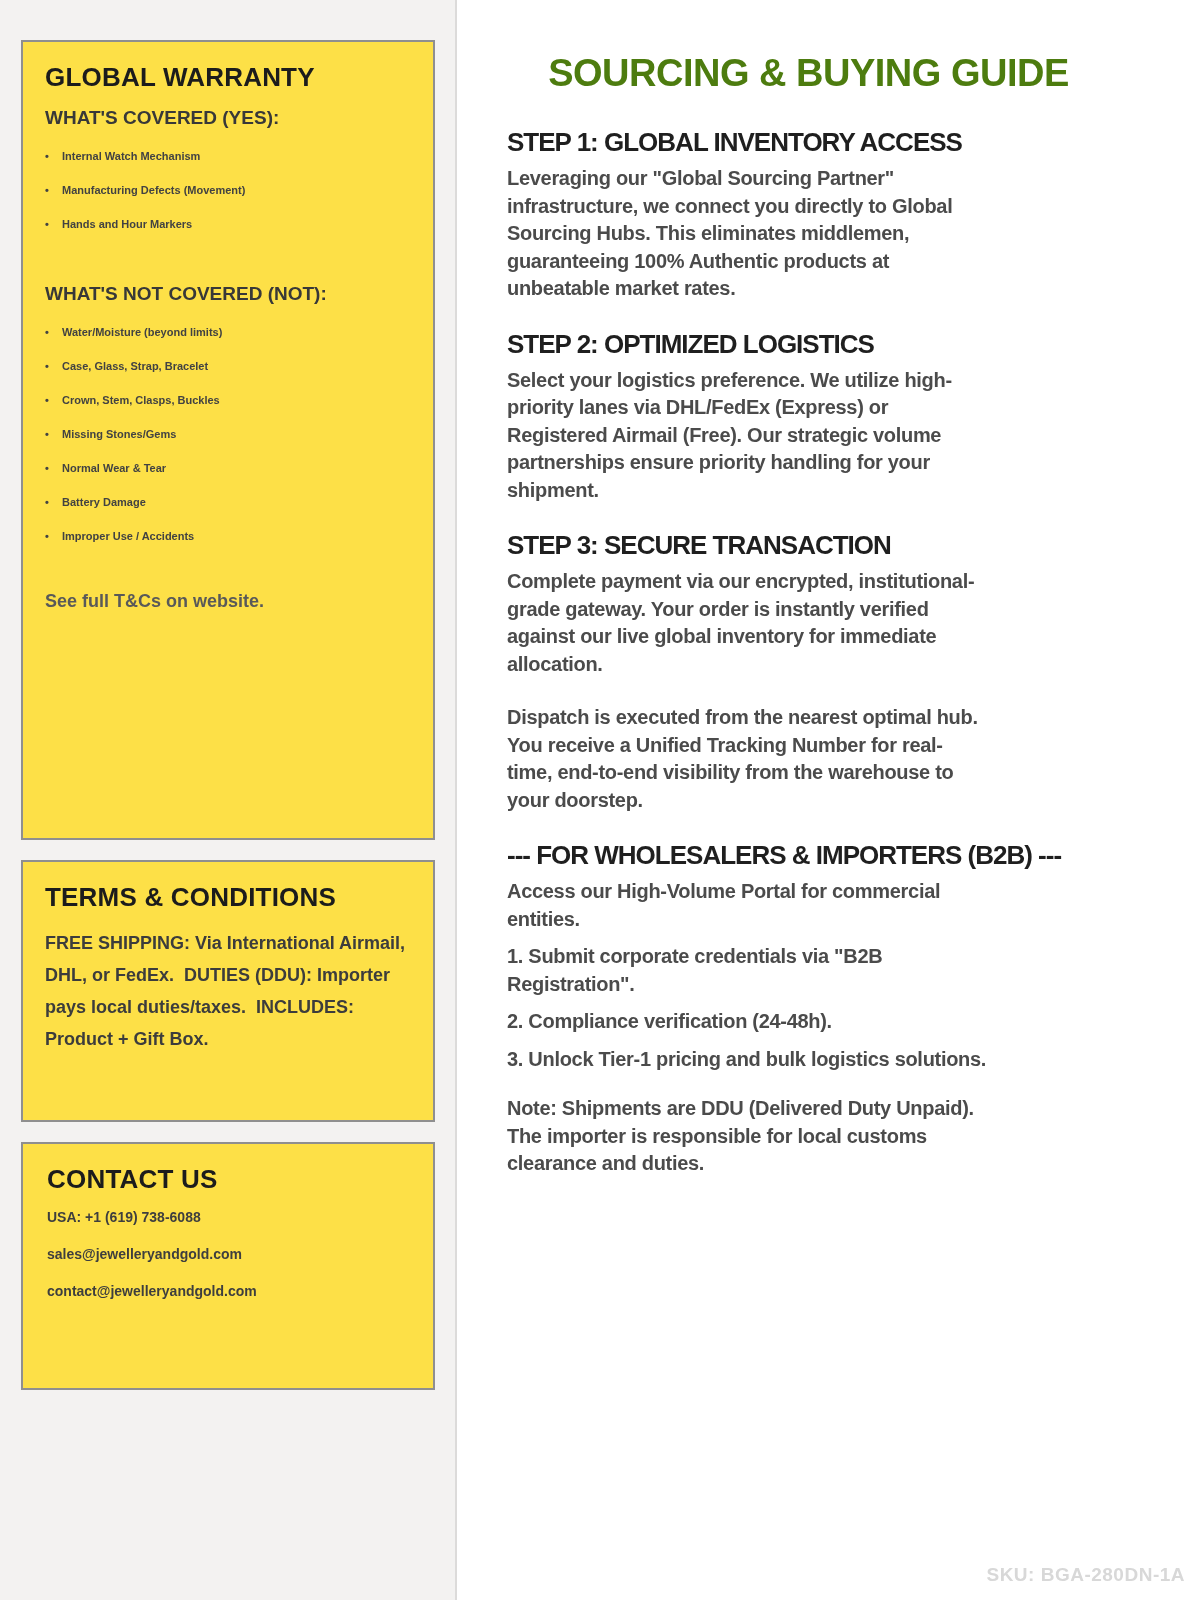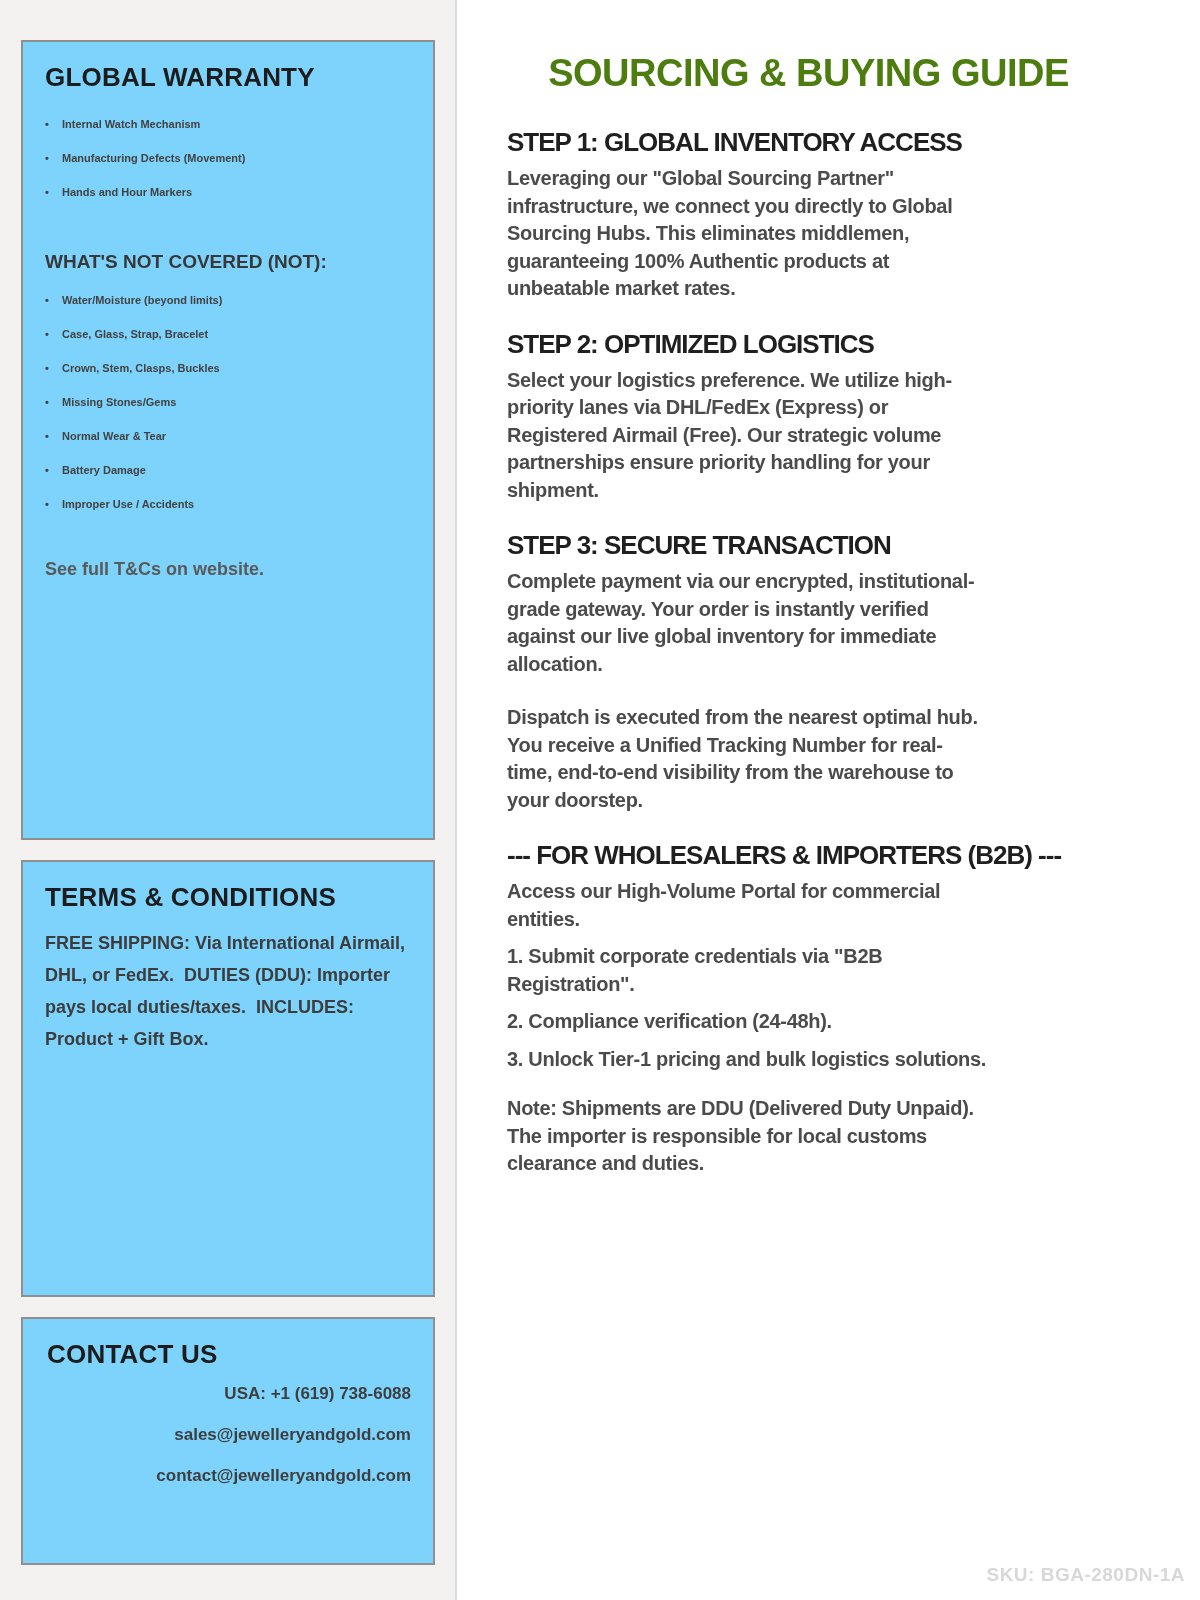--- a/index.html
+++ b/index.html
@@ -15,26 +15,26 @@
   
   .sidebar{
     width:457px;min-width:457px;box-sizing:border-box;
     background:#f3f2f1;
     border-right:2px solid #dcdbda;
     padding:40px 20px 0 21px;
   }
   .panel{
     box-sizing:border-box;
     border:2px solid #8f8f8f;
-    background:#7dd3fc;
+    background:#fde047;
     padding:20px 22px;
     margin-bottom:20px;
   }
   .panel-warranty{height:800px;}
-  .panel-terms{height:437px;}
+  .panel-terms{height:262px;}
   .panel-contact{height:248px;padding-left:24px;}
   .panel h2{
     margin:0 0 14px 0;
     font-size:26px;font-weight:800;color:#1c1c1c;
     letter-spacing:0.2px;
   }
   .subhead{
     margin:0 0 10px 0;
     font-size:19px;font-weight:800;color:#383838;
   }
@@ -56,21 +56,21 @@
     font-size:18px;font-weight:700;color:#595959;
   }
   .terms-body{
     margin:0;
     font-size:18px;font-weight:700;color:#3c3c3c;
     line-height:32px;
     white-space:pre-wrap;
   }
   .contact-line{
     margin:0 0 21px 0;
-    font-size:17px;font-weight:700;color:#3e3e3e;text-align:right;
+    font-size:14px;font-weight:700;color:#3e3e3e;
   }
 
   
   .main{
     flex:1;position:relative;box-sizing:border-box;
     background:#ffffff;
     padding:52px 50px 0 50px;
   }
   .main-title{
     margin:0 40px 32px 0;
@@ -103,20 +103,21 @@
 </head>
 <body>
 
 <div class="page">
 
   <aside class="sidebar">
 
     <section class="panel panel-warranty">
       <h2>GLOBAL WARRANTY</h2>
 
+      <p class="subhead">WHAT'S COVERED (YES):</p>
       <ul class="plain">
         <li>Internal Watch Mechanism</li>
         <li>Manufacturing Defects (Movement)</li>
         <li>Hands and Hour Markers</li>
       </ul>
 
       <p class="subhead second">WHAT'S NOT COVERED (NOT):</p>
       <ul class="plain">
         <li>Water/Moisture (beyond limits)</li>
         <li>Case, Glass, Strap, Bracelet</li>

